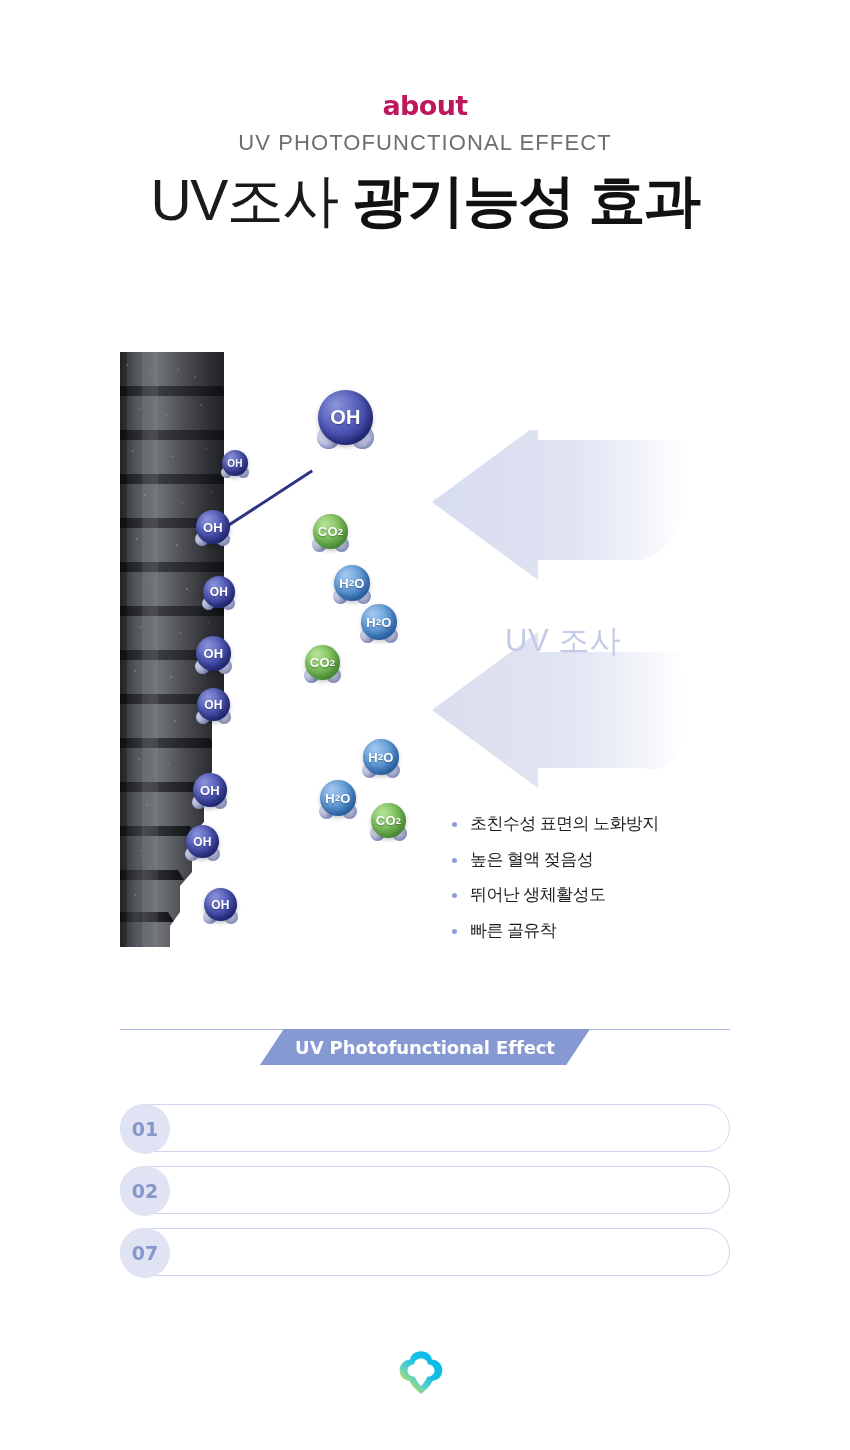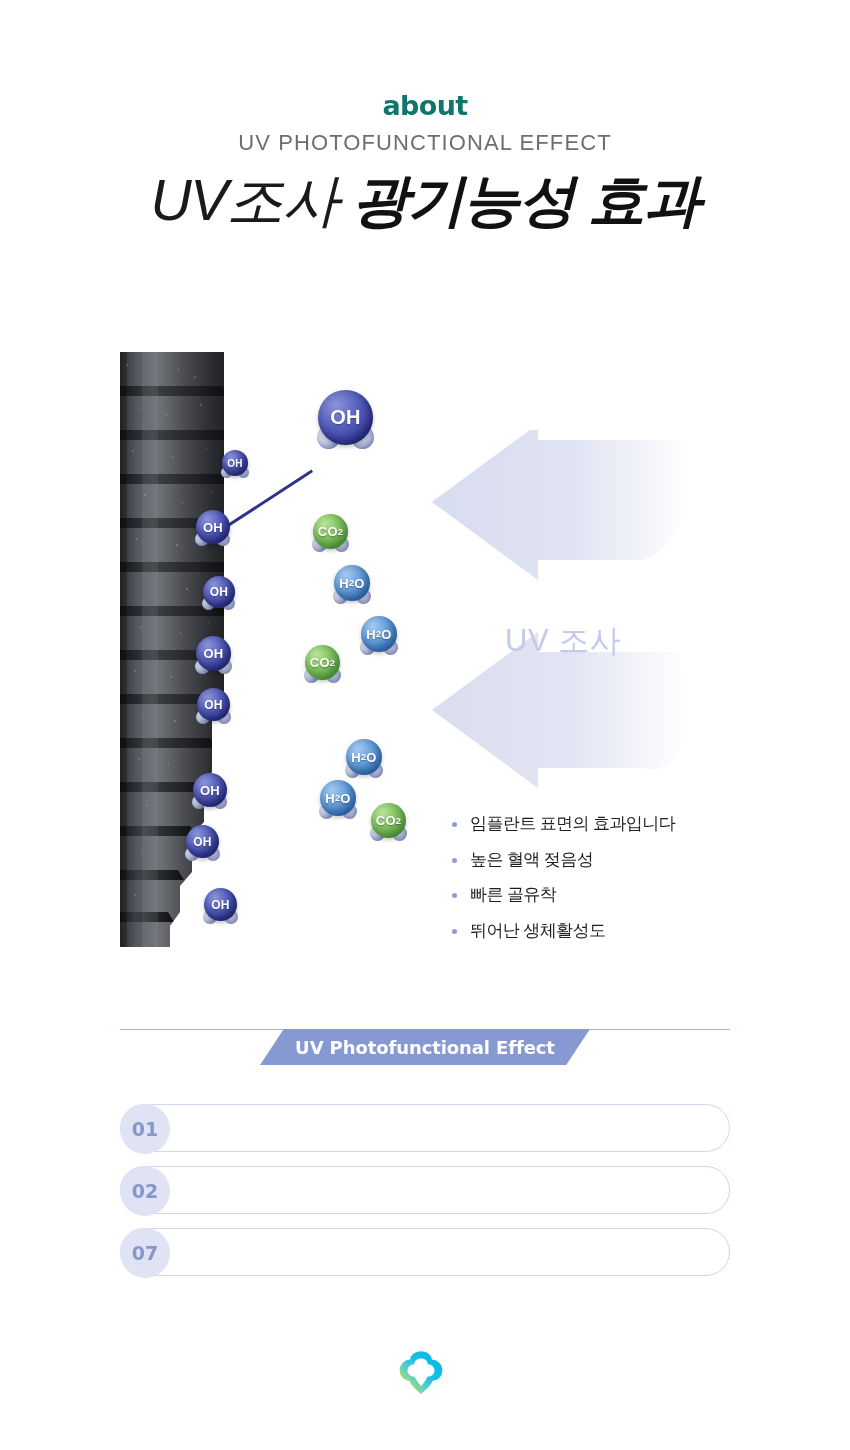--- a/index.html
+++ b/index.html
@@ -20,40 +20,39 @@
   #header {
     position: absolute;
     left: 0; top: 92px;
     width: 850px;
     text-align: center;
   }
   #eyebrow {
     font-size: 27px;
     font-weight: 800;
     letter-spacing: -0.6px;
-    color: #0f766e;
+    color: #be185d;
     line-height: 1.0;
     font-family: "DejaVu Sans", sans-serif;
   }
   #subtitle {
     margin-top: 13px;
     font-size: 22px;
     font-weight: 300;
     letter-spacing: 1.1px;
     color: #6e6e71;
     line-height: 1.0;
     font-family: "Liberation Sans", sans-serif;
   }
   #maintitle {
     margin-top: 17px;
     font-size: 57px;
     line-height: 1.05;
     letter-spacing: -1.5px;
     white-space: nowrap;
-    font-style: italic;
   }
   #maintitle .light { font-weight: 300; color: #1a1a1a; }
   #maintitle .bold  { font-weight: 800; color: #111111; }
 
   
   #stage {
     position: absolute;
     left: 0; top: 330px;
     width: 850px; height: 640px;
   }
@@ -436,53 +435,53 @@
       <div style="position: absolute; left: 313px; top: 184px; width: 35px; height: 35px;">
         <div class="lobe green-l" style="left: -1px; top: 23px; width: 15px; height: 15px;"></div>
         <div class="lobe green-l" style="left: 21px; top: 23px; width: 15px; height: 15px;"></div>
         <div class="mol mol-co2" style="left: 0px; top: 0px; width: 35px; height: 35px; font-size: 13px;">CO<span class="sub">2</span></div>
       </div>
       <div style="position: absolute; left: 334px; top: 235px; width: 36px; height: 36px;">
         <div class="lobe" style="left: -1px; top: 24px; width: 15px; height: 15px;"></div>
         <div class="lobe" style="left: 22px; top: 24px; width: 15px; height: 15px;"></div>
         <div class="mol mol-h2o" style="left: 0px; top: 0px; width: 36px; height: 36px; font-size: 13px;">H<span class="sub">2</span>O</div>
       </div>
-      <div style="position: absolute; left: 361px; top: 286px; width: 36px; height: 36px; text-align: center;">
+      <div style="position: absolute; left: 361px; top: 274px; width: 36px; height: 36px; text-align: center;">
         <div class="lobe" style="left: -1px; top: 24px; width: 15px; height: 15px;"></div>
         <div class="lobe" style="left: 22px; top: 24px; width: 15px; height: 15px;"></div>
         <div class="mol mol-h2o" style="left: 0px; top: 0px; width: 36px; height: 36px; font-size: 13px;">H<span class="sub">2</span>O</div>
       </div>
       <div style="position: absolute; left: 305px; top: 315px; width: 35px; height: 35px;">
         <div class="lobe green-l" style="left: -1px; top: 23px; width: 15px; height: 15px;"></div>
         <div class="lobe green-l" style="left: 21px; top: 23px; width: 15px; height: 15px;"></div>
         <div class="mol mol-co2" style="left: 0px; top: 0px; width: 35px; height: 35px; font-size: 13px;">CO<span class="sub">2</span></div>
       </div>
-      <div style="position: absolute; left: 346px; top: 409px; width: 53px; height: 36px; text-decoration: underline;">
+      <div style="position: absolute; left: 363px; top: 409px; width: 53px; height: 36px; text-decoration: underline;">
         <div class="lobe" style="left: -1px; top: 24px; width: 15px; height: 15px;"></div>
         <div class="lobe" style="left: 22px; top: 24px; width: 15px; height: 15px;"></div>
         <div class="mol mol-h2o" style="left: 0px; top: 0px; width: 36px; height: 36px; font-size: 13px;">H<span class="sub">2</span>O</div>
       </div>
       <div style="position: absolute; left: 320px; top: 450px; width: 36px; height: 36px;">
         <div class="lobe" style="left: -1px; top: 24px; width: 15px; height: 15px;"></div>
         <div class="lobe" style="left: 22px; top: 24px; width: 15px; height: 15px;"></div>
         <div class="mol mol-h2o" style="left: 0px; top: 0px; width: 36px; height: 36px; font-size: 13px;">H<span class="sub">2</span>O</div>
       </div>
       <div style="position: absolute; left: 371px; top: 473px; width: 35px; height: 35px;">
         <div class="lobe green-l" style="left: -1px; top: 23px; width: 15px; height: 15px;"></div>
         <div class="lobe green-l" style="left: 21px; top: 23px; width: 15px; height: 15px;"></div>
         <div class="mol mol-co2" style="left: 0px; top: 0px; width: 35px; height: 35px; font-size: 13px;">CO<span class="sub">2</span></div>
       </div>
     </div>
 
 
   <ul id="bullets">
-    <li>임플란트 표면의 효과입니다</li>
+    <li>초친수성 표면의 노화방지</li>
     <li>높은 혈액 젖음성</li>
+    <li>뛰어난 생체활성도</li>
     <li>빠른 골유착</li>
-    <li>뛰어난 생체활성도</li>
   </ul>
 </div>
 
 <div id="banner-wrap">
   <div id="banner-rule"></div>
   <div id="banner-chip">
     <span>UV Photofunctional Effect</span>
   </div>
 </div>
 

